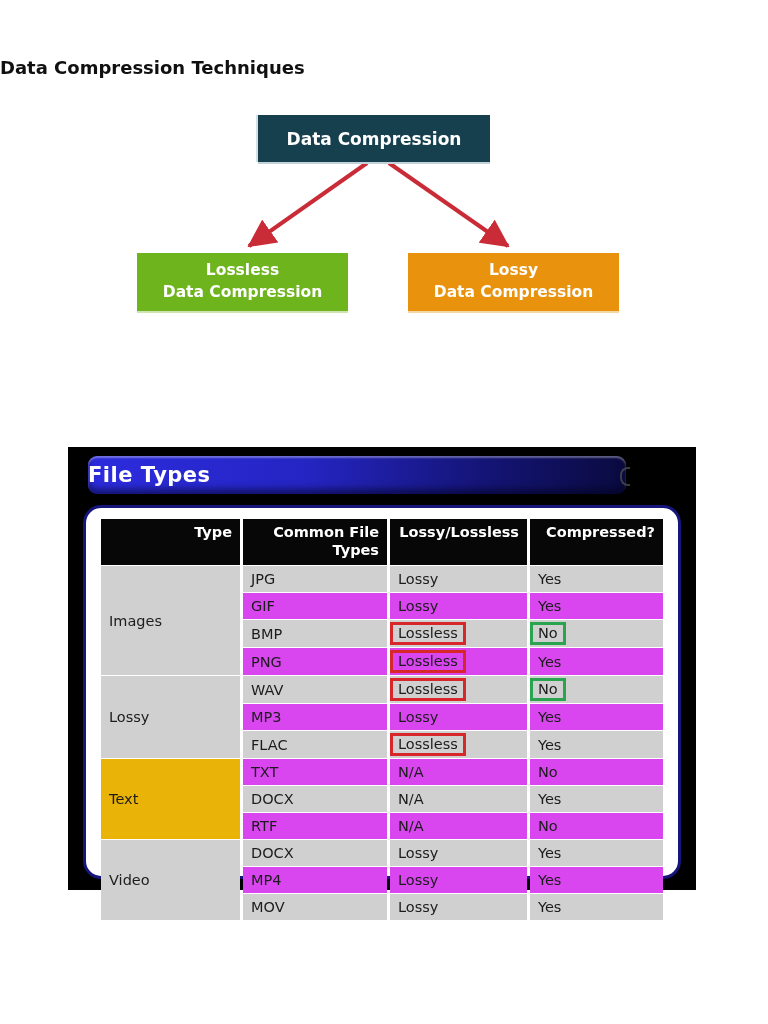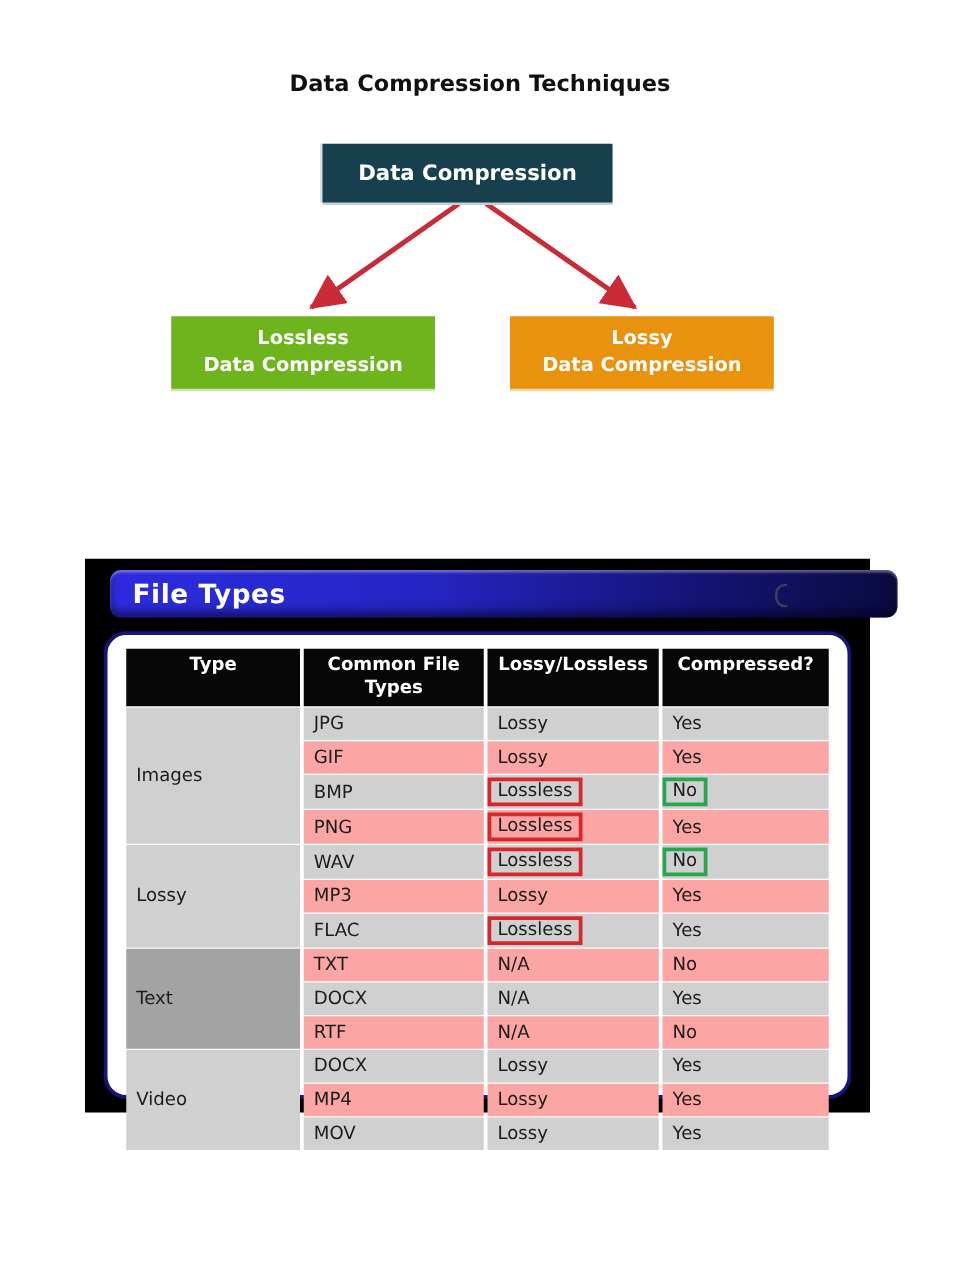--- a/index.html
+++ b/index.html
@@ -2,21 +2,21 @@
 <html><head>
 <meta charset="utf-8">
 <style>
   html,body{margin:0;padding:0;}
   body{
     width:768px;height:1024px;position:relative;background:#ffffff;
     font-family:"DejaVu Sans","Liberation Sans",sans-serif;overflow:hidden;
   }
   
   .page-title{
-    position:absolute;top:57px;left:0;width:768px;text-align:center;
+    position:absolute;top:57px;left:0;width:768px;
     font-size:18px;font-weight:bold;color:#101010;
   }
   
   .diagram{position:absolute;left:0;top:0;width:668px;height:340px;}
   .arrows{position:absolute;left:0;top:0;width:768px;height:340px;}
   .root-box{
     position:absolute;left:258px;top:115px;width:232px;height:47px;
     background:#17404f;color:#ffffff;font-size:17px;font-weight:bold;
     display:flex;align-items:center;justify-content:center;
     box-shadow:0 2px 0 #c2d2d8, -2px 0 0 #d5e0e4;
@@ -26,50 +26,50 @@
     font-weight:bold;font-size:15.5px;line-height:1.4;text-align:center;
     display:flex;flex-direction:column;align-items:center;justify-content:center;
   }
   .sub-box.lossless{left:137px;background:#6eb41d;box-shadow:0 2px 0 #cfe3b2;}
   .sub-box.lossy{left:408px;background:#e8920e;box-shadow:0 2px 0 #f3d6a4;}
   
   .panel{
     position:absolute;left:68px;top:447px;width:628px;height:443px;background:#000000;
   }
   .bar{
-    position:absolute;left:20px;top:9px;width:630px;height:38px;border-radius:9px;
+    position:absolute;left:20px;top:9px;width:538px;height:38px;border-radius:9px;
     background:linear-gradient(90deg,#2c2cde 0%,#2525c4 40%,#15157a 72%,#0a0a40 100%);
     box-shadow:inset 0 2px 2px rgba(255,255,255,0.35),inset 0 -5px 7px rgba(0,0,25,0.55);
     color:#ffffff;font-size:21px;font-weight:bold;line-height:38px;
-    padding-left:18px;box-sizing:border-box;letter-spacing:0.5px;
+    box-sizing:border-box;letter-spacing:0.5px;
   }
   .decorative-curve{
     position:absolute;left:552px;top:20px;width:8px;height:15px;
     border:2px solid #4a4a55;border-right:none;border-radius:8px 0 0 8px;opacity:0.8;
   }
   .card{
     position:absolute;left:15px;top:58px;width:598px;height:374px;background:#ffffff;
     border:3px solid #15157c;border-radius:18px;box-sizing:border-box;
     padding:10px 12px;
   }
   
   table.ft{
     border-collapse:separate;border-spacing:3px 1px;width:100%;table-layout:fixed;
     font-size:14.5px;color:#1c1c1c;
   }
   table.ft thead th{
-    background:#070707;color:#ffffff;font-weight:600;text-align:center;
+    background:#070707;color:#ffffff;font-weight:600;text-align:right;
     padding:4px 8px;vertical-align:top;height:38px;font-size:14.5px;line-height:1.25;
   }
   table.ft td{padding:2px 8px;height:22px;vertical-align:middle;line-height:18px;}
   tr.dark  td.data{background:#d0d0d0;}
-  tr.light td.data{background:#fca5a5;}
+  tr.light td.data{background:#d946ef;}
   td.type-cell{vertical-align:top;padding-top:4px;}
   td.type-dark{background:#d0d0d0;}
-  td.type-light{background:#a3a3a3;}
+  td.type-light{background:#eab308;}
   .box-red{
     display:inline-block;border:3px solid #d8272a;padding:0 5px;margin-left:-8px;line-height:17px;
   }
   .box-green{
     display:inline-block;border:3px solid #2aa44e;padding:0 5px;margin-left:-8px;line-height:17px;
   }
 </style>
 </head>
 <body>
 

